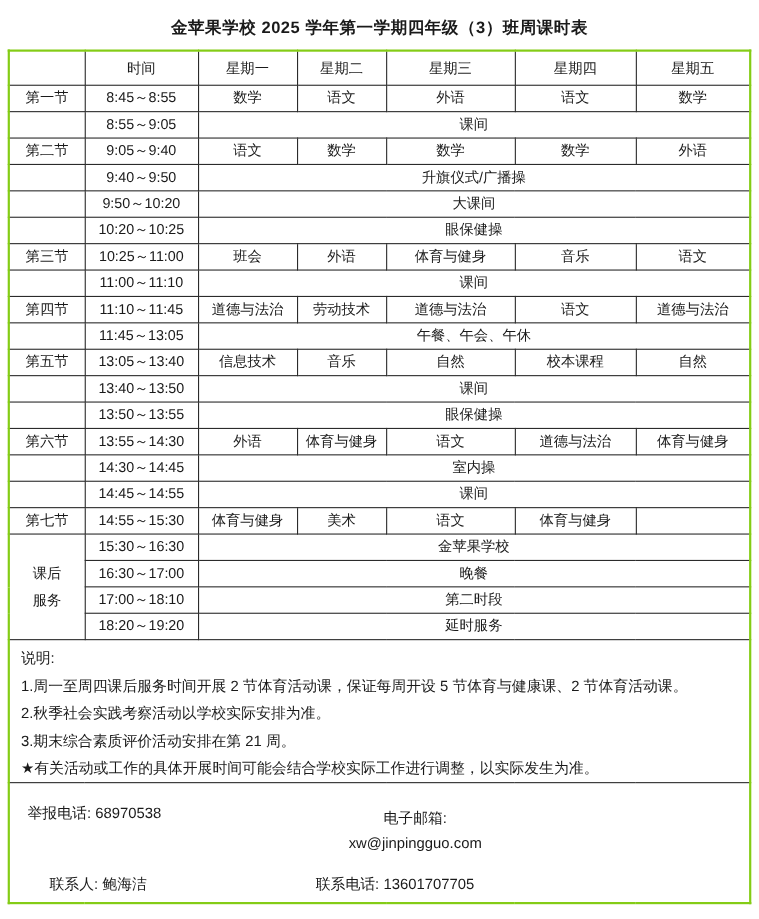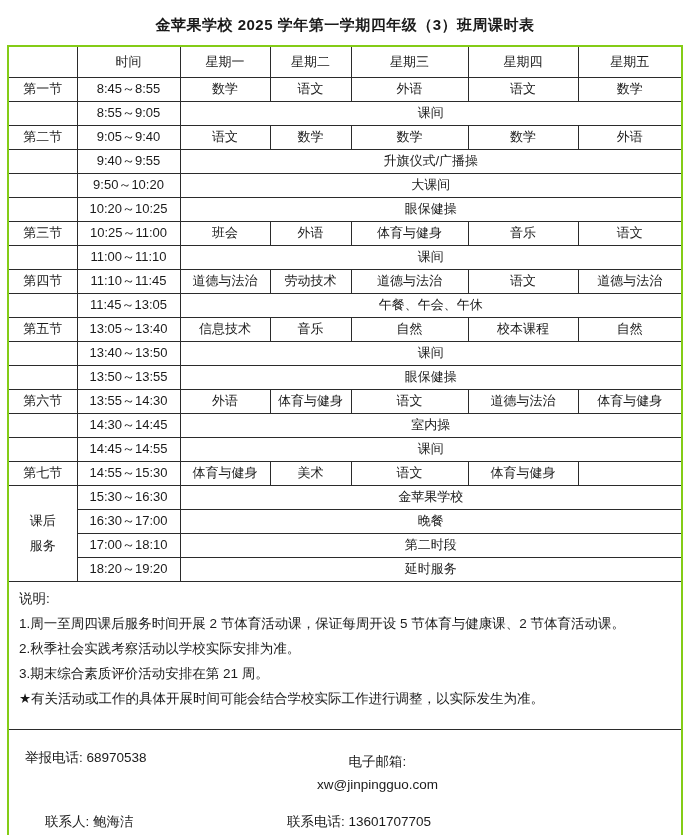--- a/index.html
+++ b/index.html
@@ -36,21 +36,21 @@
     overflow:hidden;
     white-space:nowrap;
   }
   .tt thead th { height:30px; }
   .tt td.c-sec { white-space:normal; }
   .after-school-label { width:2.6em; margin:0 auto; line-height:1.9; white-space:normal; }
   td.notes-cell {
     text-align:left;
     vertical-align:top;
     white-space:normal;
-    padding:4px 10px 18px 10px;
+    padding:4px 10px 0 10px;
     height:105px;
     font-size:13.5px;
   }
   .note-line { line-height:25px; }
   td.contact-cell {
     position:relative;
     height:108px;
     padding:0;
   }
   .contact-item { position:absolute; font-size:13.5px; white-space:nowrap; }
@@ -106,21 +106,21 @@
         <td class="c-sec">第二节</td>
         <td>9:05～9:40</td>
         <td>语文</td>
         <td>数学</td>
         <td>数学</td>
         <td>数学</td>
         <td>外语</td>
       </tr>
       <tr>
         <td class="c-sec"></td>
-        <td>9:40～9:55</td>
+        <td>9:40～9:50</td>
         <td colspan="5">升旗仪式/广播操</td>
       </tr>
       <tr>
         <td class="c-sec"></td>
         <td>9:50～10:20</td>
         <td colspan="5">大课间</td>
       </tr>
       <tr>
         <td class="c-sec"></td>
         <td>10:20～10:25</td>

